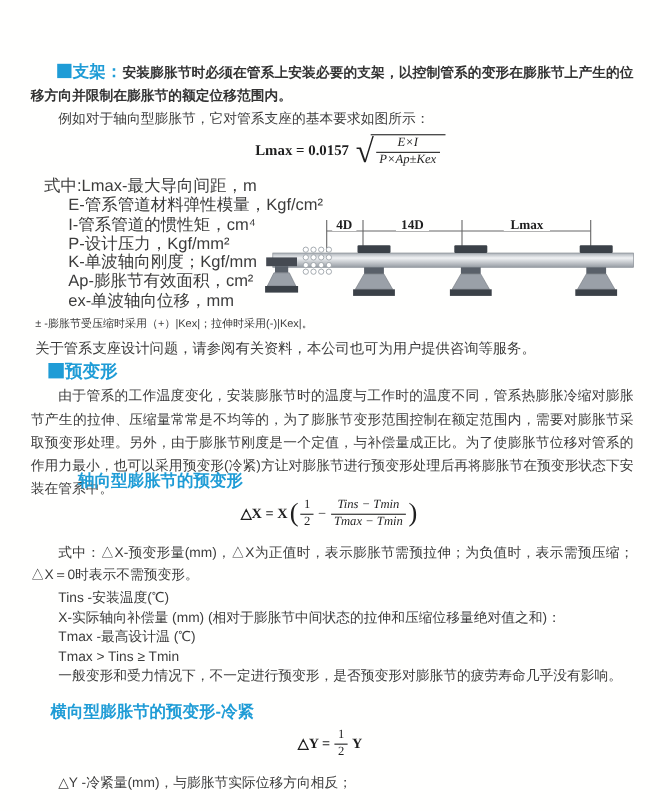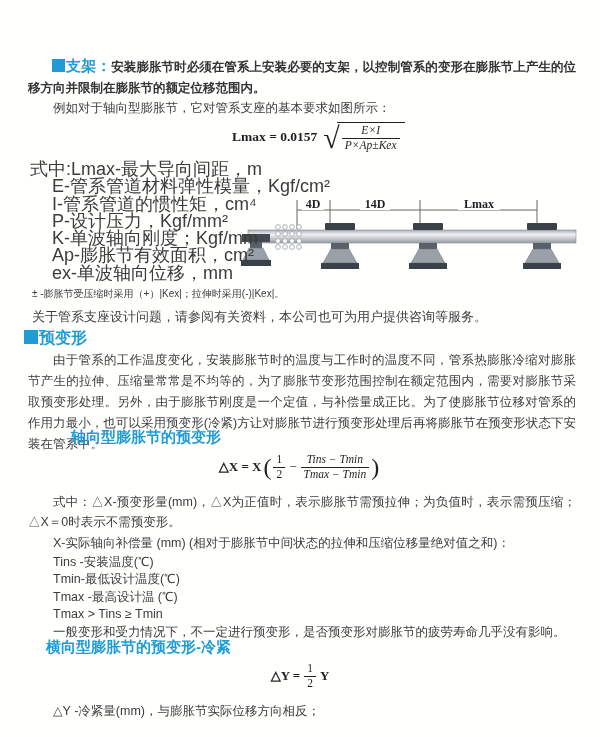--- a/index.html
+++ b/index.html
@@ -26,25 +26,25 @@
   .example { top:100px; left:28px; width:548px; font-size:12.5px; text-indent:2em; }
   
   .formula { font-family:"Liberation Serif", serif; color:#1f1f1f; display:flex; align-items:center; }
   .formula1 { top:122px; left:232px; font-size:13.5px; font-weight:bold; }
   .rad { font-size:30px; font-weight:400; line-height:0.9; margin-left:6px; }
   .under { border-top:1.4px solid #222; padding:1px 5px 0 5px; margin-left:-3px; }
   .frac { display:inline-block; text-align:center; font-size:11.5px; line-height:1.2; font-weight:normal; }
   .frac .num, .frac .den { display:block; padding:0 3px; }
   .frac .den { border-top:1px solid #222; }
   .it { font-style:italic; }
-  .defs { top:161px; left:30px; width:300px; font-size:18px; line-height:17.3px; }
+  .defs { top:161px; left:40px; width:300px; font-size:15px; line-height:17.3px; }
   .defs p.ind { margin-left:22px; }
   .note-pm { top:287px; left:32px; width:548px; font-size:10px; }
   .note-service { top:308px; left:32px; width:548px; font-size:13px; }
-  .h2 { top:328px; left:24px; font-size:16px; font-weight:bold; color:var(--accent); }
+  .h2 { top:328px; left:44px; font-size:16px; font-weight:bold; color:var(--accent); }
   .h2 .sq { width:14px; height:14px; }
   .para {
     top:350px; left:28px; width:548px; font-size:12.5px; line-height:21px;
     text-align:justify; text-indent:2em;
   }
   .h3 { font-size:15px; font-weight:bold; color:var(--accent);padding-left:16px; }
   .h3-axial { top:428px; left:55px; }
   .h3-lateral { top:638px; left:30px; }
   .formula2 { top:453px; left:0; width:600px; justify-content:center; font-size:13px; font-weight:bold; }
   .paren { font-size:24px; font-weight:300; line-height:1; margin:0 2px; }
@@ -185,23 +185,22 @@
     <span class="minus">−</span>
     <span class="frac it">
       <span class="num">Tins − Tmin</span>
       <span class="den">Tmax − Tmin</span>
     </span>
     <span class="paren">)</span>
   </div>
 
   <div class="abs axial-notes">
     <p class="wrapped">式中：△X-预变形量(mm)，△X为正值时，表示膨胀节需预拉伸；为负值时，表示需预压缩；△X＝0时表示不需预变形。</p>
+    <p class="line">Tins -安装温度(℃)</p>
     <p class="line gap">X-实际轴向补偿量 (mm) (相对于膨胀节中间状态的拉伸和压缩位移量绝对值之和)：</p>
-    <p class="line">Tins -安装温度(℃)</p>
-    <p class="line">Tmin-最低设计温度(℃)</p>
     <p class="line">Tmax -最高设计温 (℃)</p>
     <p class="line">Tmax &gt; Tins ≥ Tmin</p>
     <p class="line">一般变形和受力情况下，不一定进行预变形，是否预变形对膨胀节的疲劳寿命几乎没有影响。</p>
   </div>
 
   <div class="abs h3 h3-lateral">横向型膨胀节的预变形-冷紧</div>
 
   <div class="abs formula formula3">
     <span>△Y =</span>
     <span class="frac">

